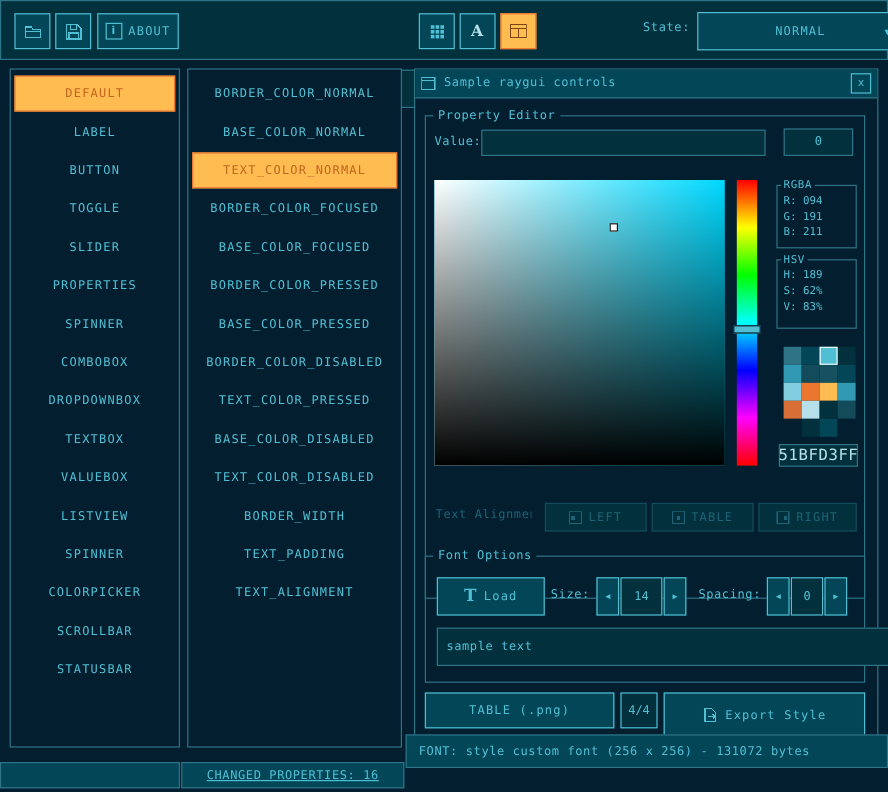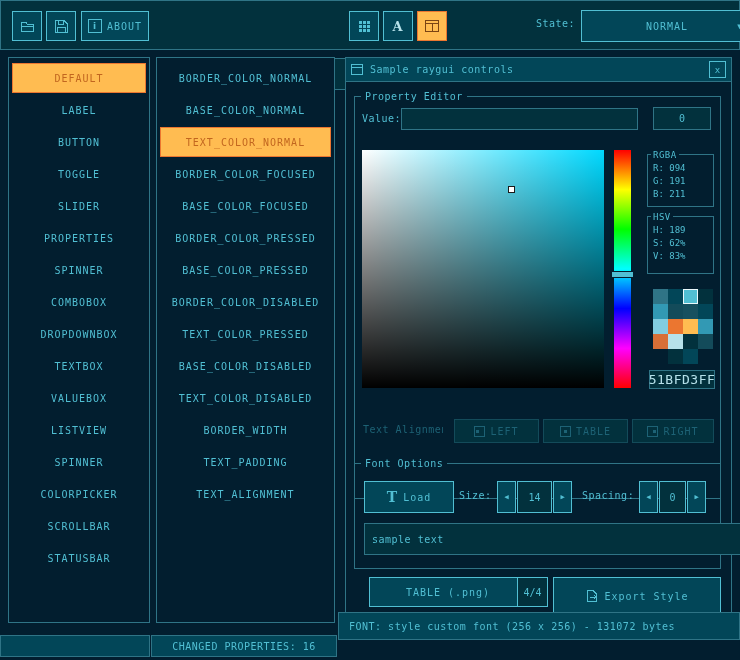--- a/index.html
+++ b/index.html
@@ -57,21 +57,21 @@
      background:linear-gradient(to bottom,#f00 0%,#ff0 16.6%,#0f0 33.3%,#0ff 50%,#00f 66.6%,#f0f 83.3%,#f00 100%);}
   #hue-cursor{position:absolute;left:-3px;width:23px;height:7px;background:var(--border-bright);
      border:1px solid var(--background);z-index:2;}
   #swatch-grid{position:absolute;display:grid;grid-template-columns:repeat(4,15px);grid-auto-rows:15px;}
   .swatch{width:15px;height:15px;cursor:pointer;}
   .swatch.selected{outline:1px solid #eaf8fb;outline-offset:-1px;position:relative;z-index:1;}
   #hex-box{font-size:13px;justify-content:center;color:var(--text-bright);padding:0;}
   #align-label{width:80px;overflow:hidden;white-space:nowrap;color:var(--disabled-text);}
   .status-seg{position:absolute;background:var(--base);border:1px solid var(--border);color:var(--text);
               font-size:10px;letter-spacing:0.5px;display:flex;align-items:center;white-space:nowrap;}
-  .status-seg.center{justify-content:center;}
+  .status-seg.center{justify-content:center;text-decoration:underline;}
   svg{display:block;}
 </style>
 </head>
 <body>
 
 <div id="toolbar">
   <button class="btn" style="left:11px;top:10px;width:30px;height:30px">
     <svg width="15" height="15" viewBox="0 0 15 15" shape-rendering="crispEdges">
       <path d="M1.5 3.5 H6 L7.5 5.5 H13.5 V12.5 H1.5 Z" fill="none" stroke="currentColor"></path>
       <path d="M1.5 7.5 H13.5" fill="none" stroke="currentColor"></path>
@@ -257,21 +257,21 @@
     <button class="btn spin" style="left:142px;top:17px;width:19px;height:32px">◀</button>
     <div class="valuebox" style="left:162px;top:17px;width:35px;height:32px">14</div>
     <button class="btn spin" style="left:198px;top:17px;width:19px;height:32px">▶</button>
     <span class="label" style="left:227px;top:26px">Spacing:</span>
     <button class="btn spin" style="left:284px;top:17px;width:19px;height:32px">◀</button>
     <div class="valuebox" style="left:304px;top:17px;width:27px;height:32px">0</div>
     <button class="btn spin" style="left:332px;top:17px;width:19px;height:32px">▶</button>
     <div class="textinput" style="left:9px;top:59px;width:397px;height:32px">sample text</div>
   </div>
 
-  <button class="btn" style="left:23px;top:519px;width:158px;height:30px">TABLE (.png)</button>
+  <button class="btn" style="left:8px;top:519px;width:158px;height:30px">TABLE (.png)</button>
   <div class="valuebox" style="left:171px;top:519px;width:31px;height:30px">4/4</div>
   <button class="btn" style="left:207px;top:519px;width:168px;height:38px">
     <svg width="14" height="14" viewBox="0 0 14 14" shape-rendering="crispEdges">
       <path d="M2.5 1.5 H8 L11.5 5 V12.5 H2.5 Z" fill="none" stroke="currentColor"></path>
       <path d="M5 8 H11 M9 6 L11 8 L9 10" fill="none" stroke="currentColor"></path>
     </svg>
     <span>Export Style</span>
   </button>
 </div>
 

